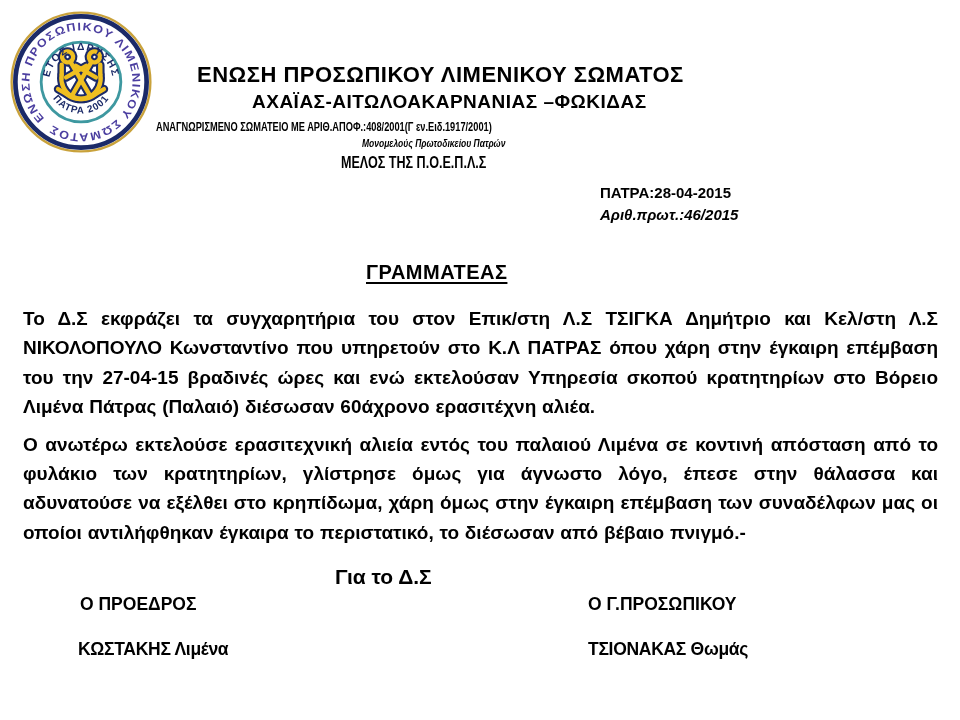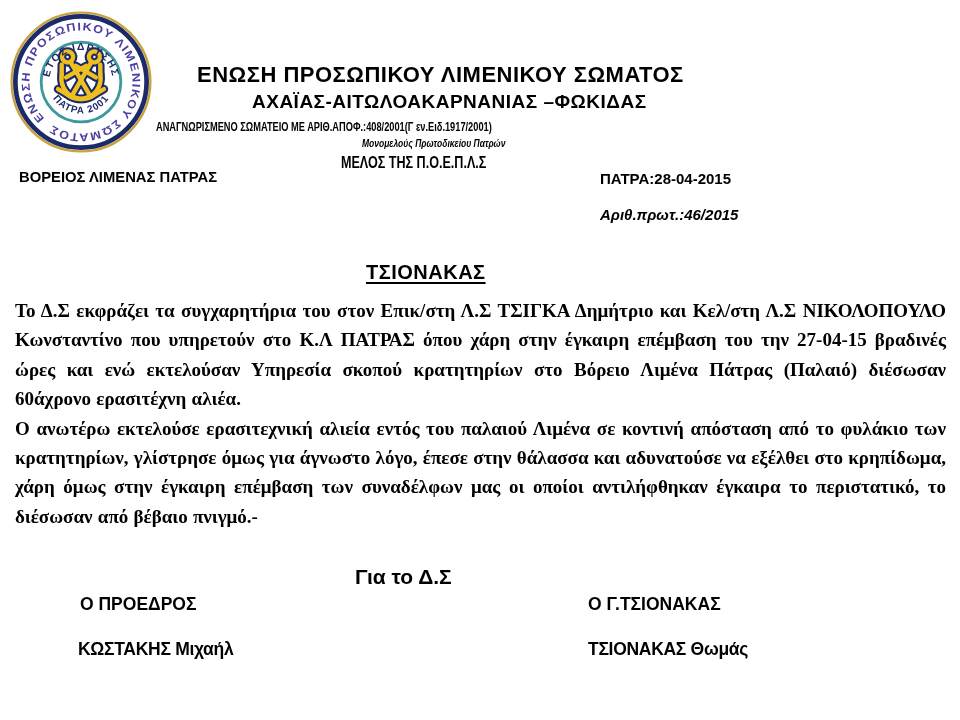--- a/index.html
+++ b/index.html
@@ -10,29 +10,29 @@
   .abs{position:absolute;white-space:nowrap;}
   
   .org1{left:197px;top:62px;font-size:22px;letter-spacing:.5px;}
   .org2{left:252px;top:91px;font-size:19px;letter-spacing:.5px;}
   .cond{display:inline-block;transform:scaleX(.74);transform-origin:left top;}
   .org3{left:156px;top:120px;font-size:12.5px;}
   .org4{left:362px;top:137px;font-size:11.5px;font-style:italic;}
   .org5{left:341px;top:153px;font-size:17px;text-align:right;}
   
   .contact{left:19px;top:168px;font-size:14.8px;line-height:19.3px;}
-  .meta-date{left:600px;top:170px;font-size:15px;}
+  .meta-date{left:600px;top:184px;font-size:15px;}
   .meta-prot{left:600px;top:206px;font-size:15px;font-style:italic;}
   
   .doc-title{left:366px;top:261px;font-size:20px;letter-spacing:.5px;text-decoration:underline;text-underline-offset:3px;text-decoration-thickness:2px;}
   
   .body-text{position:absolute;left:15px;top:296px;width:931px;font-size:19px;line-height:29.4px;text-align:justify;word-spacing:.5px;}
-  .body-text p{margin:0;font-family:Liberation Serif, serif;}
+  .body-text p{margin:8px;}
   
-  .for-ds{left:355px;top:565px;font-size:21px;}
+  .for-ds{left:335px;top:565px;font-size:21px;}
   .role-left{left:80px;top:594px;font-size:17.5px;}
   .role-right{left:588px;top:594px;font-size:17.5px;}
   .name-left{left:78px;top:639px;font-size:17.5px;letter-spacing:-.3px;}
   .name-right{left:588px;top:639px;font-size:17.5px;letter-spacing:-.3px;}
   
   .logo{position:absolute;left:6px;top:6px;}
   .seal-ring-text{font-family:"Liberation Sans", sans-serif;font-weight:bold;font-size:12px;letter-spacing:1.2px;}
   .seal-inner-top{font-family:"Liberation Sans", sans-serif;font-weight:bold;font-size:11px;letter-spacing:1.5px;}
   .seal-inner-bottom{font-family:"Liberation Sans", sans-serif;font-weight:bold;font-size:10.5px;letter-spacing:1px;}
 </style>
@@ -79,32 +79,31 @@
     </text>
   </svg>
 
   <div class="abs org1">ΕΝΩΣΗ ΠΡΟΣΩΠΙΚΟΥ  ΛΙΜΕΝΙΚΟΥ ΣΩΜΑΤΟΣ</div>
   <div class="abs org2">ΑΧΑΪΑΣ-ΑΙΤΩΛΟΑΚΑΡΝΑΝΙΑΣ –ΦΩΚΙΔΑΣ</div>
   <div class="abs org3"><span class="cond">ΑΝΑΓΝΩΡΙΣΜΕΝΟ  ΣΩΜΑΤΕΙΟ ΜΕ ΑΡΙΘ.ΑΠΟΦ.:408/2001(Γ εν.Ειδ.1917/2001)</span></div>
   <div class="abs org4"><span class="cond">Μονομελούς Πρωτοδικείου Πατρών</span></div>
   <div class="abs org5"><span class="cond">ΜΕΛΟΣ ΤΗΣ Π.Ο.Ε.Π.Λ.Σ</span></div>
 
   <div class="abs contact">
-    <div>ΒΟΡΕΙΟΣ ΛΙΜΕΝΑΣ ΠΑΤΡΑΣ</div>
   </div>
 
   <div class="abs meta-date">ΠΑΤΡΑ:28-04-2015</div>
   <div class="abs meta-prot">Αριθ.πρωτ.:46/2015</div>
 
-  <div class="abs doc-title">ΤΣΙΟΝΑΚΑΣ</div>
+  <div class="abs doc-title">ΓΡΑΜΜΑΤΕΑΣ</div>
 
   <div class="body-text">
     <p>Το Δ.Σ εκφράζει τα συγχαρητήρια του στον Επικ/στη Λ.Σ ΤΣΙΓΚΑ Δημήτριο και Κελ/στη Λ.Σ ΝΙΚΟΛΟΠΟΥΛΟ Κωνσταντίνο που υπηρετούν στο Κ.Λ ΠΑΤΡΑΣ όπου χάρη στην έγκαιρη επέμβαση του την 27-04-15 βραδινές ώρες και ενώ εκτελούσαν Υπηρεσία σκοπού κρατητηρίων στο Βόρειο Λιμένα Πάτρας (Παλαιό) διέσωσαν 60άχρονο ερασιτέχνη αλιέα.</p>
     <p>Ο ανωτέρω εκτελούσε ερασιτεχνική αλιεία εντός του παλαιού Λιμένα σε κοντινή απόσταση από το φυλάκιο των κρατητηρίων, γλίστρησε όμως για άγνωστο λόγο, έπεσε στην θάλασσα και αδυνατούσε να εξέλθει στο κρηπίδωμα, χάρη όμως στην έγκαιρη επέμβαση των συναδέλφων μας οι οποίοι αντιλήφθηκαν έγκαιρα το περιστατικό, το διέσωσαν από βέβαιο πνιγμό.-</p>
   </div>
 
   <div class="abs for-ds">Για το Δ.Σ</div>
   <div class="abs role-left">Ο ΠΡΟΕΔΡΟΣ</div>
-  <div class="abs role-right">Ο Γ.ΤΣΙΟΝΑΚΑΣ</div>
-  <div class="abs name-left">ΚΩΣΤΑΚΗΣ Μιχαήλ</div>
+  <div class="abs role-right">Ο Γ.ΠΡΟΣΩΠΙΚΟΥ</div>
+  <div class="abs name-left">ΚΩΣΤΑΚΗΣ Λιμένα</div>
   <div class="abs name-right">ΤΣΙΟΝΑΚΑΣ Θωμάς</div>
 
 </div>
 
 </body></html>

